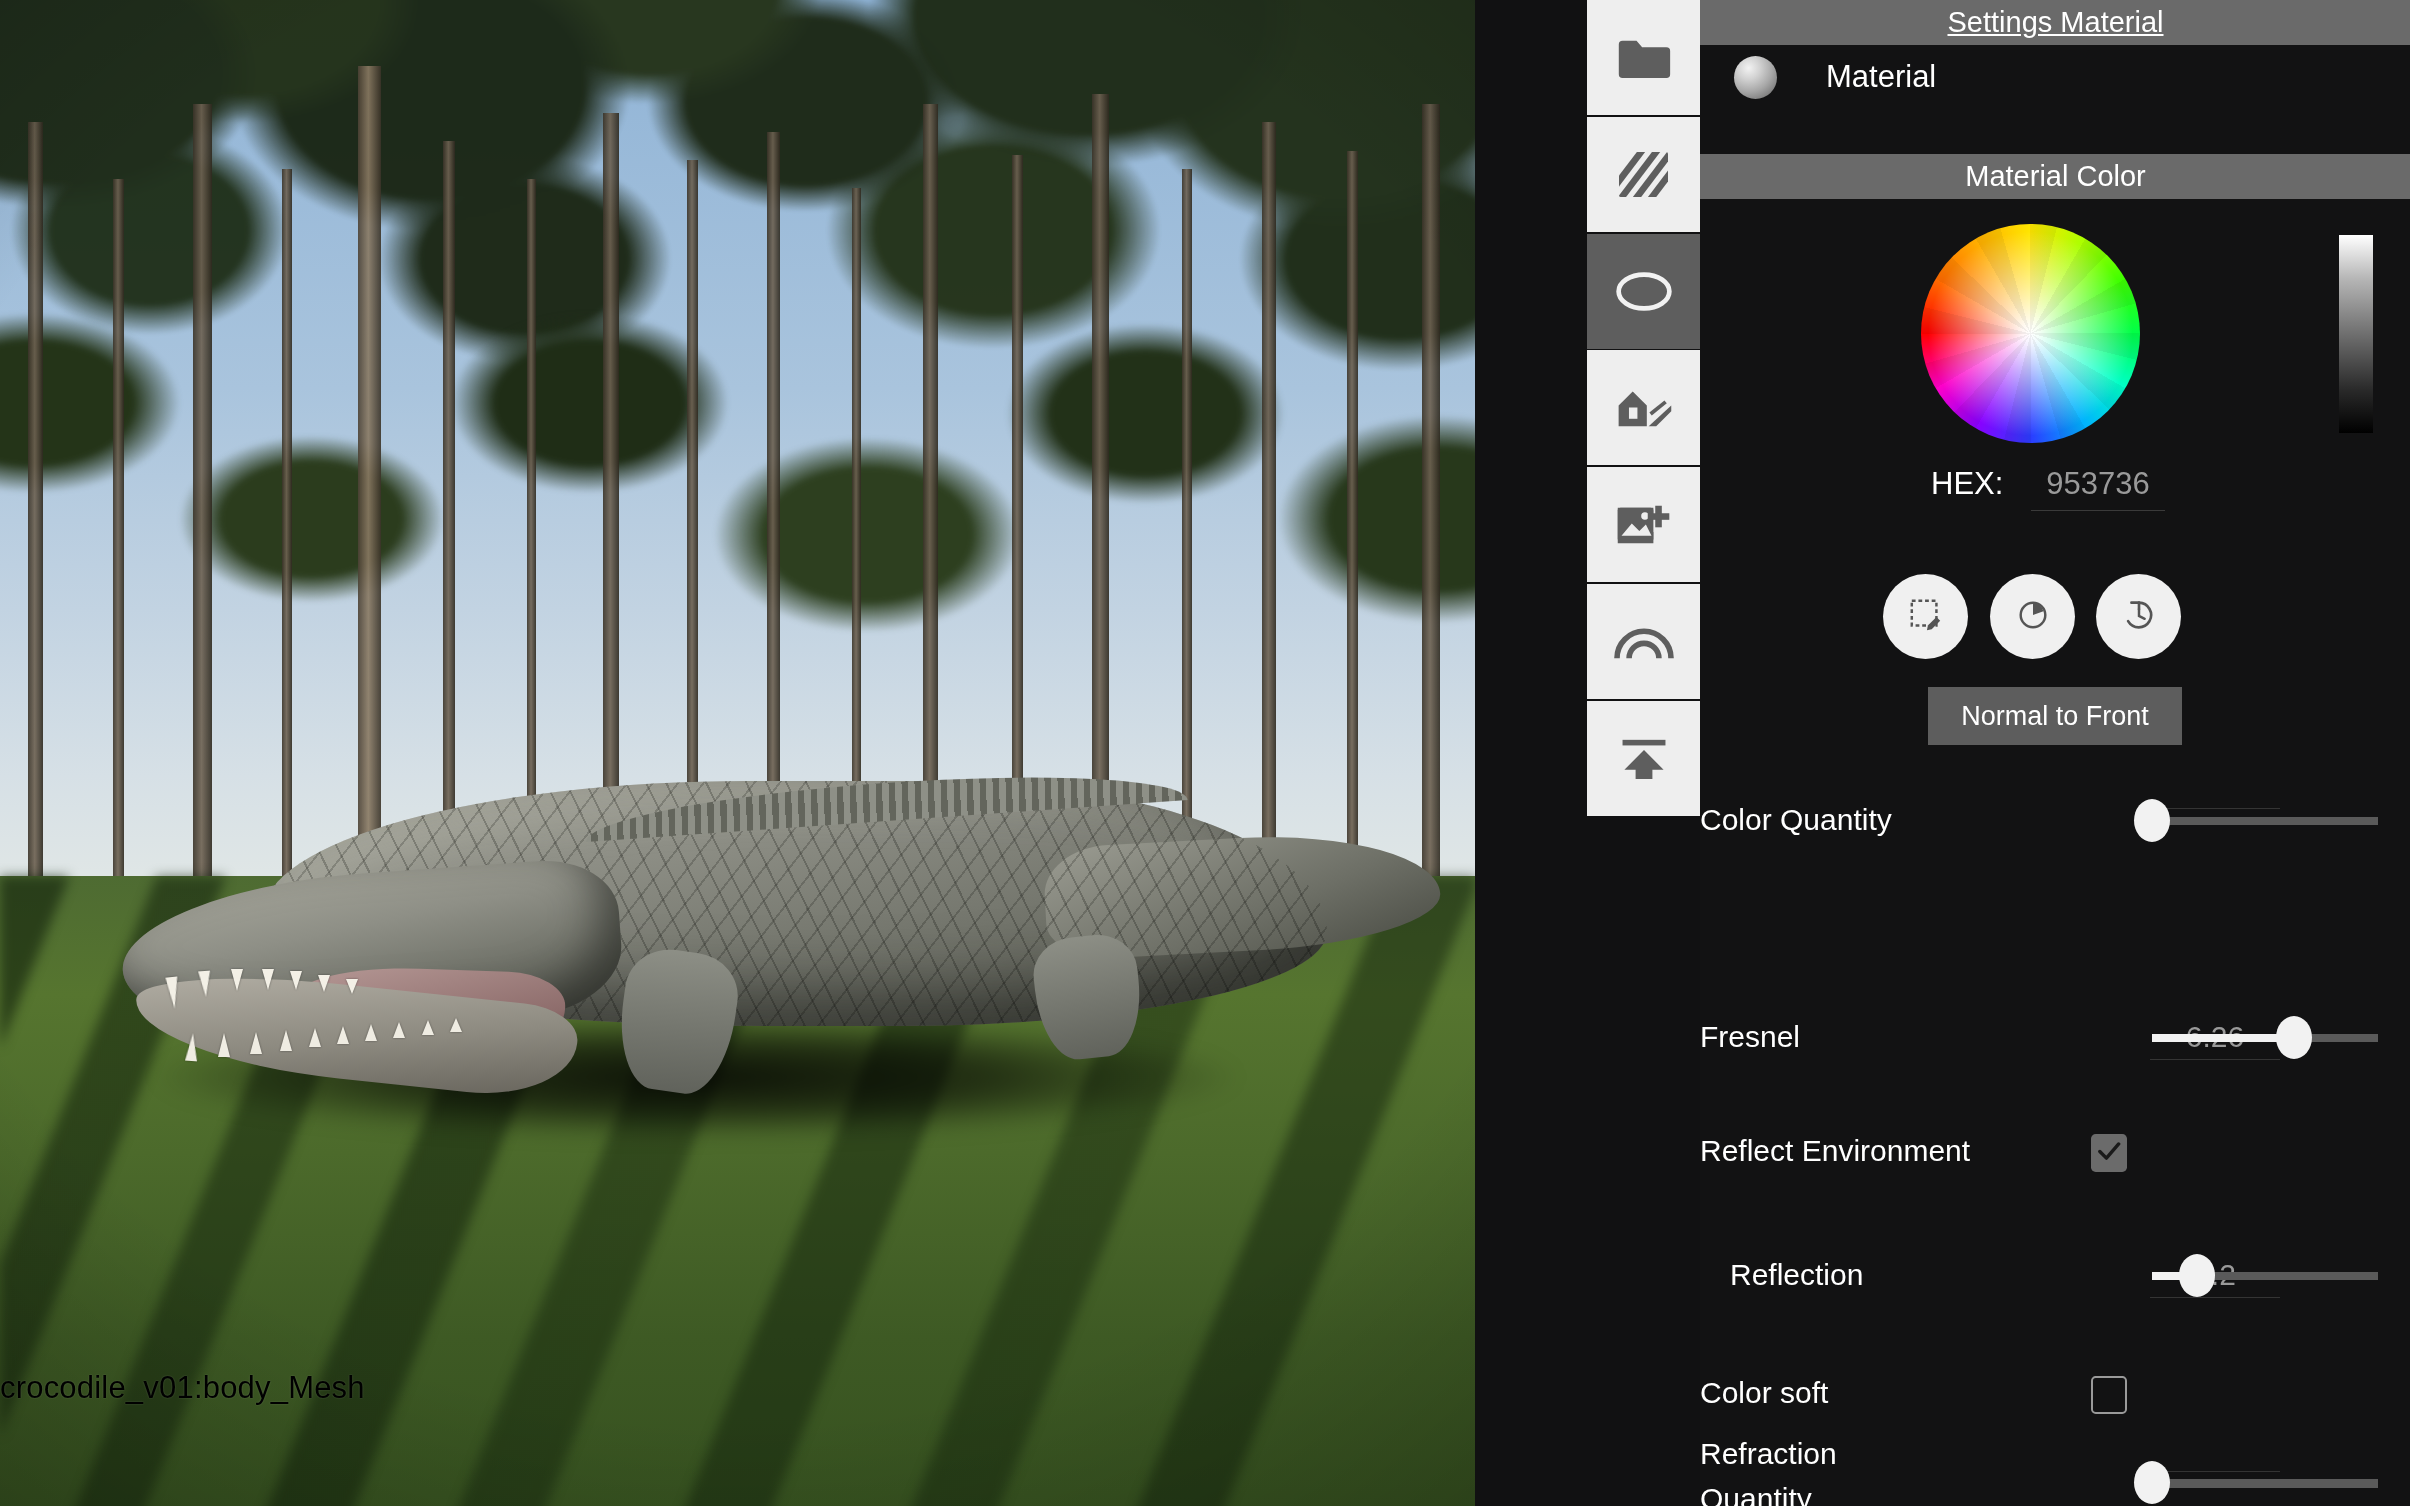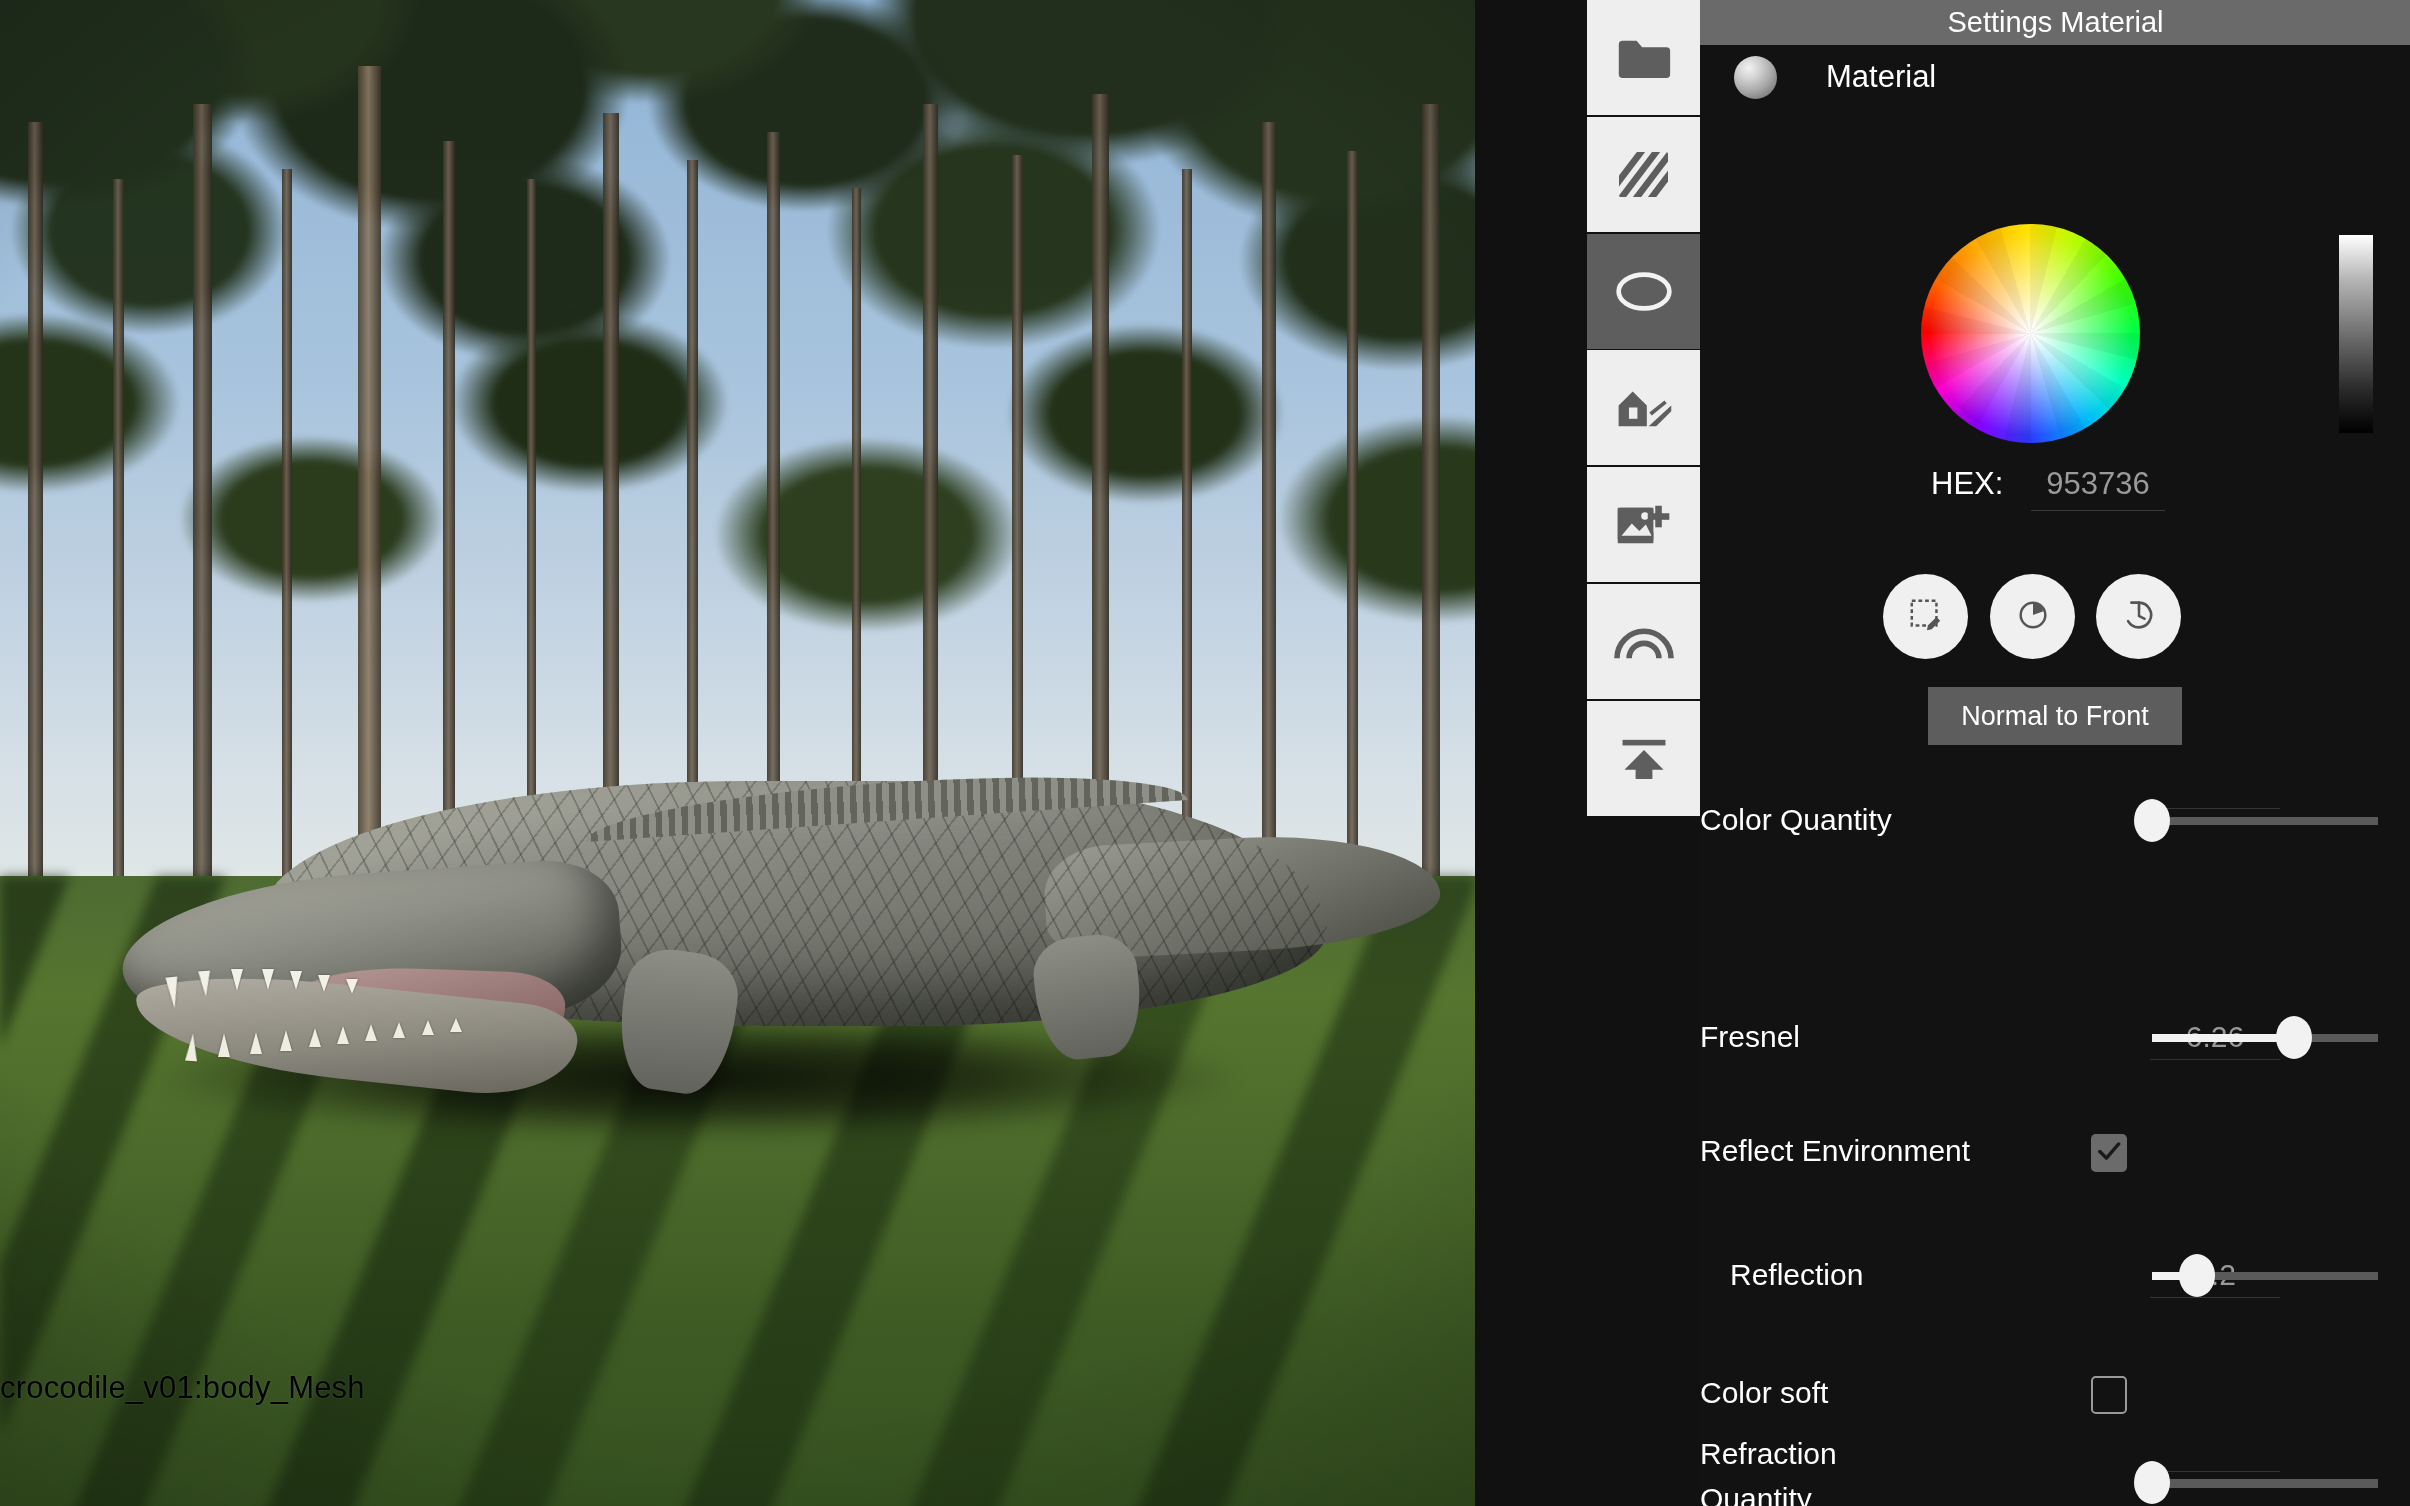--- a/index.html
+++ b/index.html
@@ -378,32 +378,33 @@
       <svg width="56" height="49" viewBox="0 0 60 52">
         <rect x="7" y="6" width="46" height="6" fill="#5e5e5e"></rect>
         <path d="M30 17 L51 38 H39 V48 H21 V38 H9 Z" fill="#5e5e5e"></path>
       </svg>
     </span>
   </div>
 </div>
 
 <div id="panel">
 
-  <div class="section-header" style="top:0;">Settings Material</div>
+  <div class="section-header" style="top:0;text-decoration:underline;">Settings Material</div>
 
   <div id="material-row">
     <div id="material-sphere"></div>
     <div id="material-name">Material</div>
     <span id="material-caret">
       <svg width="34" height="22.6" viewBox="0 0 36 24">
         <path d="M4 5 L18 19 L32 5" fill="none" stroke="#ffffff" stroke-width="4"></path>
       </svg>
     </span>
   </div>
 
+  <div class="section-header" style="top:154px;">Material Color</div>
 </div>
 
 <div id="color-wheel"></div>
 <div id="wheel-segments"></div>
 <div id="value-bar"></div>
 
 <div id="hex-row">
   <div id="hex-label">HEX:</div>
   <div id="hex-value">953736</div>
 </div>

